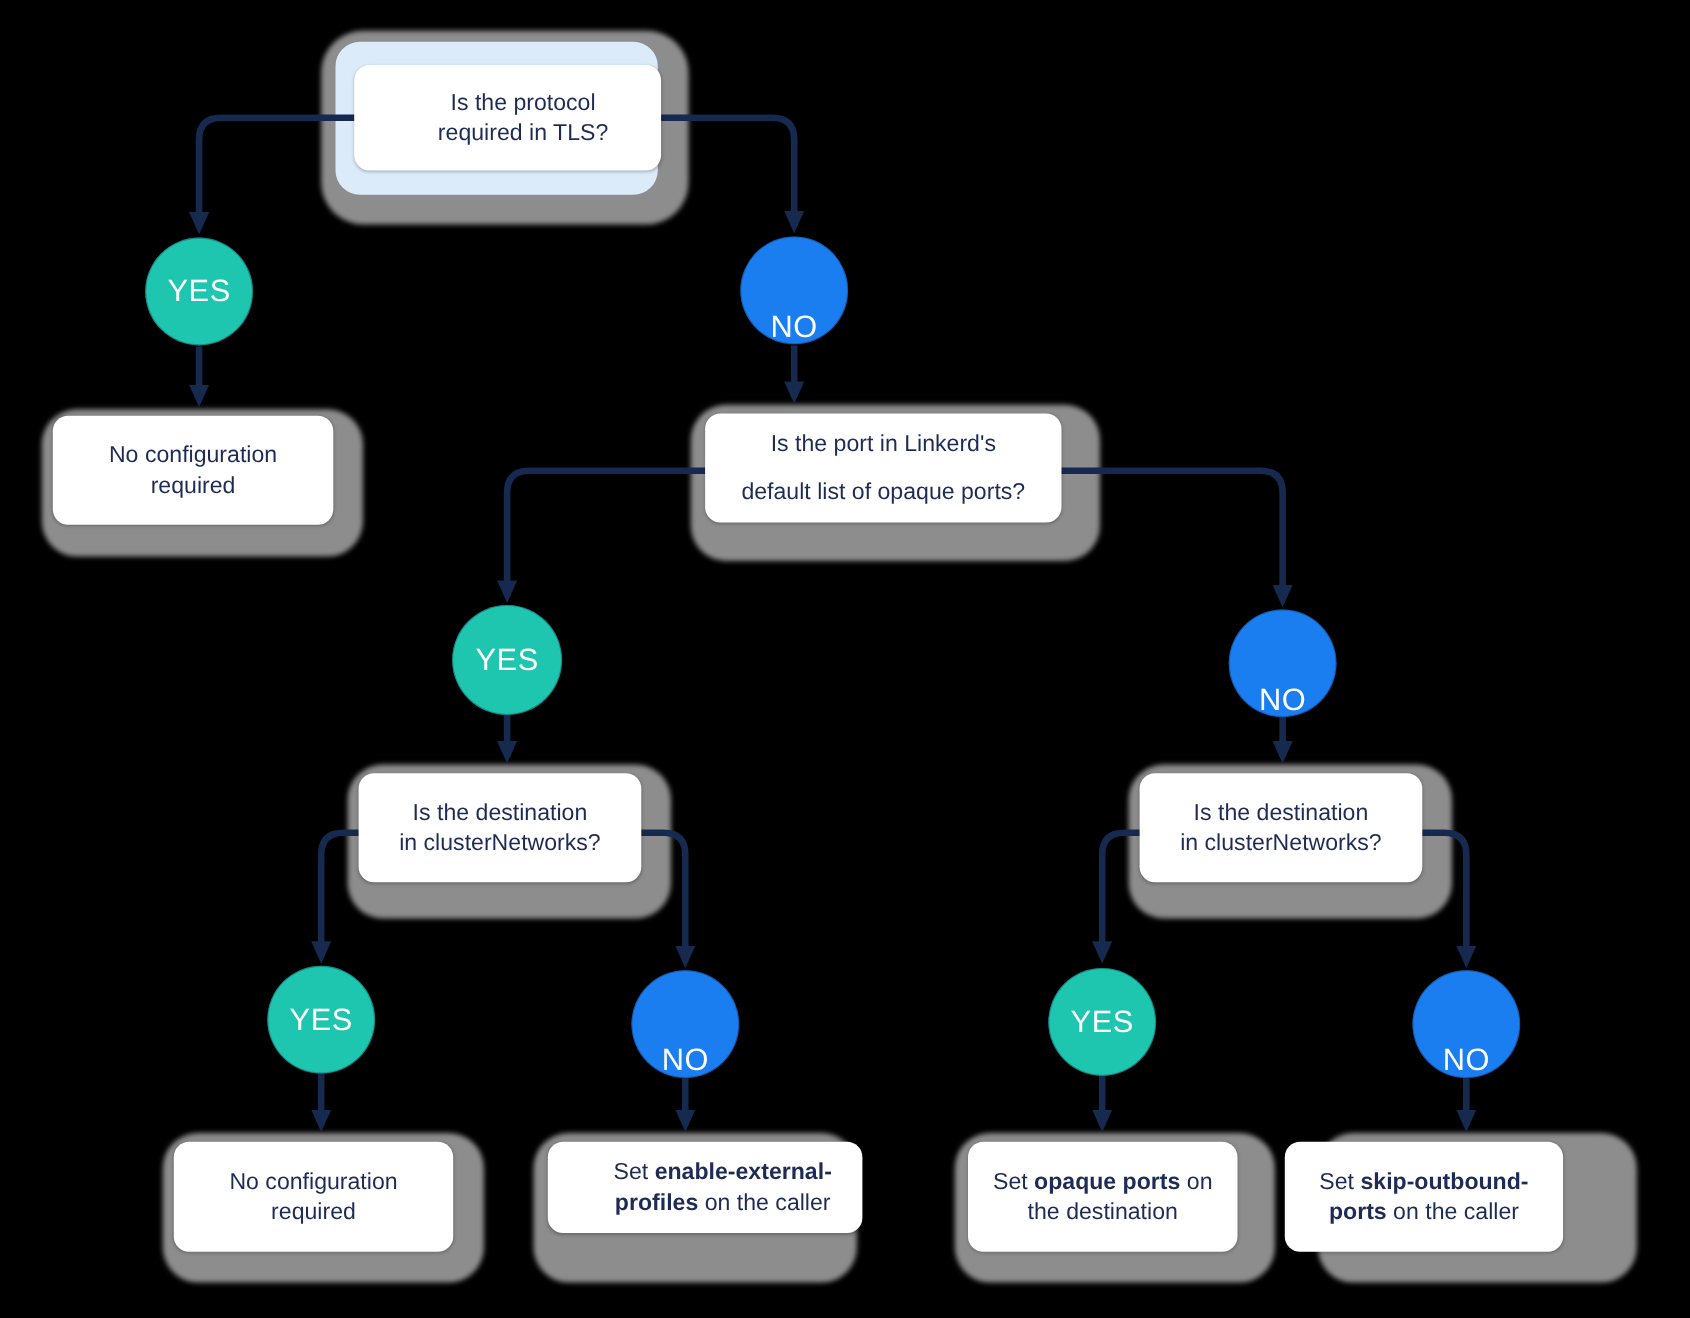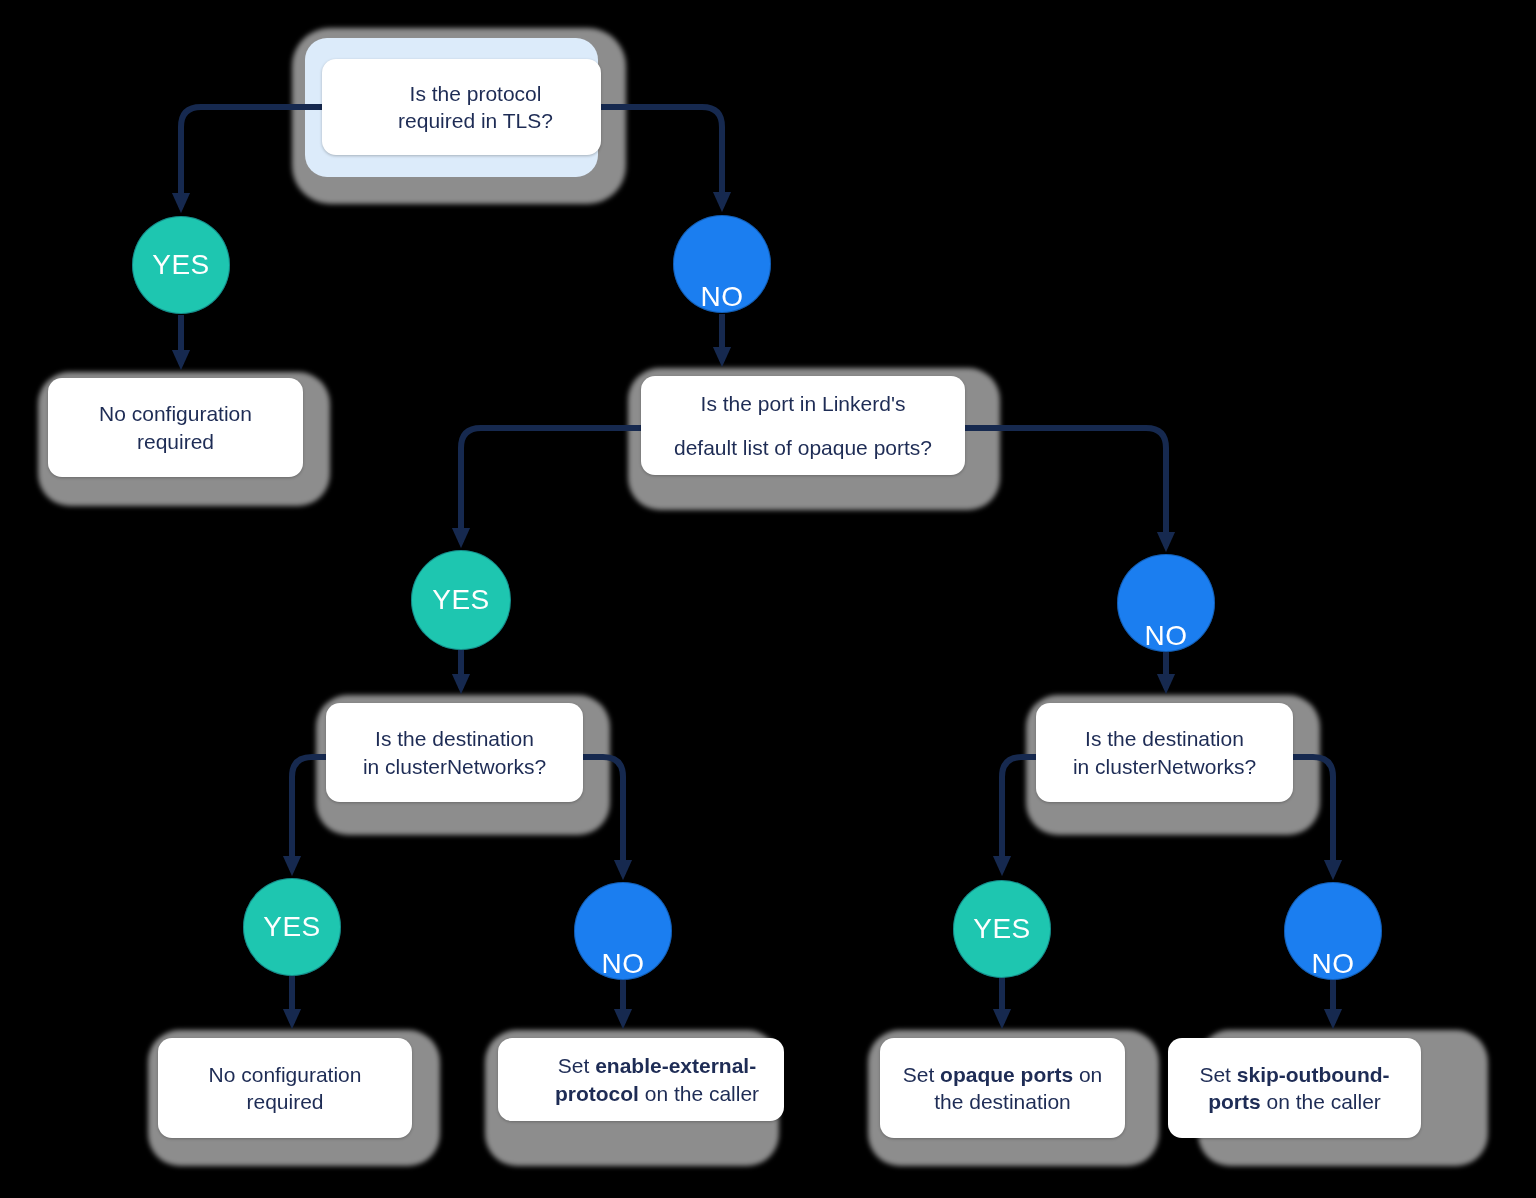--- a/index.html
+++ b/index.html
@@ -122,21 +122,21 @@
     <div><span>in clusterNetworks?</span><b></b><span></span></div>
   </div>
 
   <div class="card" style="left:158px;top:1038px;width:254px;height:100px;">
     <div><span>No configuration</span><b></b><span></span></div>
     <div><span>required</span><b></b><span></span></div>
   </div>
 
   <div class="card" style="left:498px;top:1038px;width:254px;height:83px;padding-left:32px;">
     <div><span>Set </span><b>enable-external-</b><span></span></div>
-    <div><span></span><b>protocol</b><span> on the caller</span></div>
+    <div><span></span><b>profiles</b><span> on the caller</span></div>
   </div>
 
   <div class="card" style="left:880px;top:1038px;width:245px;height:100px;">
     <div><span>Set </span><b>opaque ports</b><span> on</span></div>
     <div><span>the destination</span><b></b><span></span></div>
   </div>
 
   <div class="card" style="left:1168px;top:1038px;width:253px;height:100px;">
     <div><span>Set </span><b>skip-outbound-</b><span></span></div>
     <div><span></span><b>ports</b><span> on the caller</span></div>

